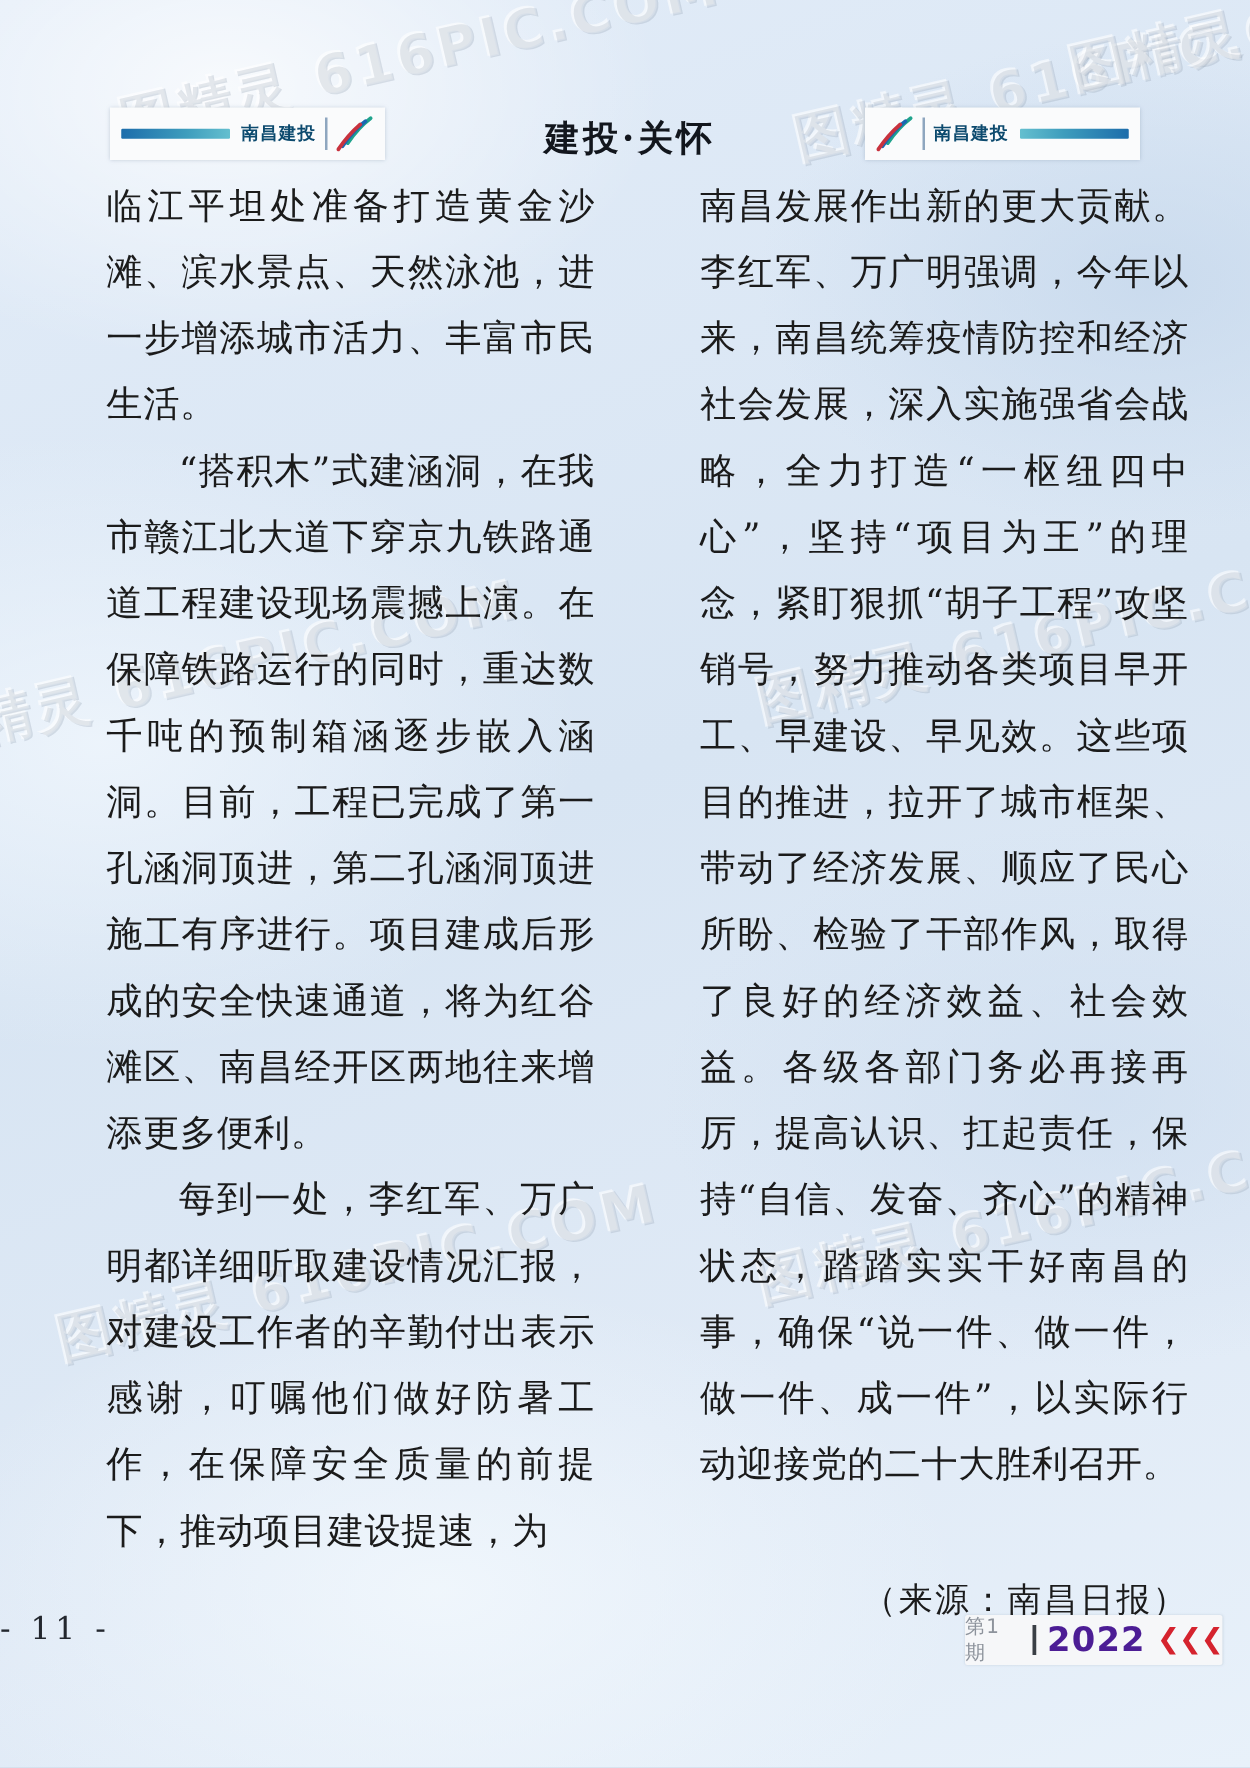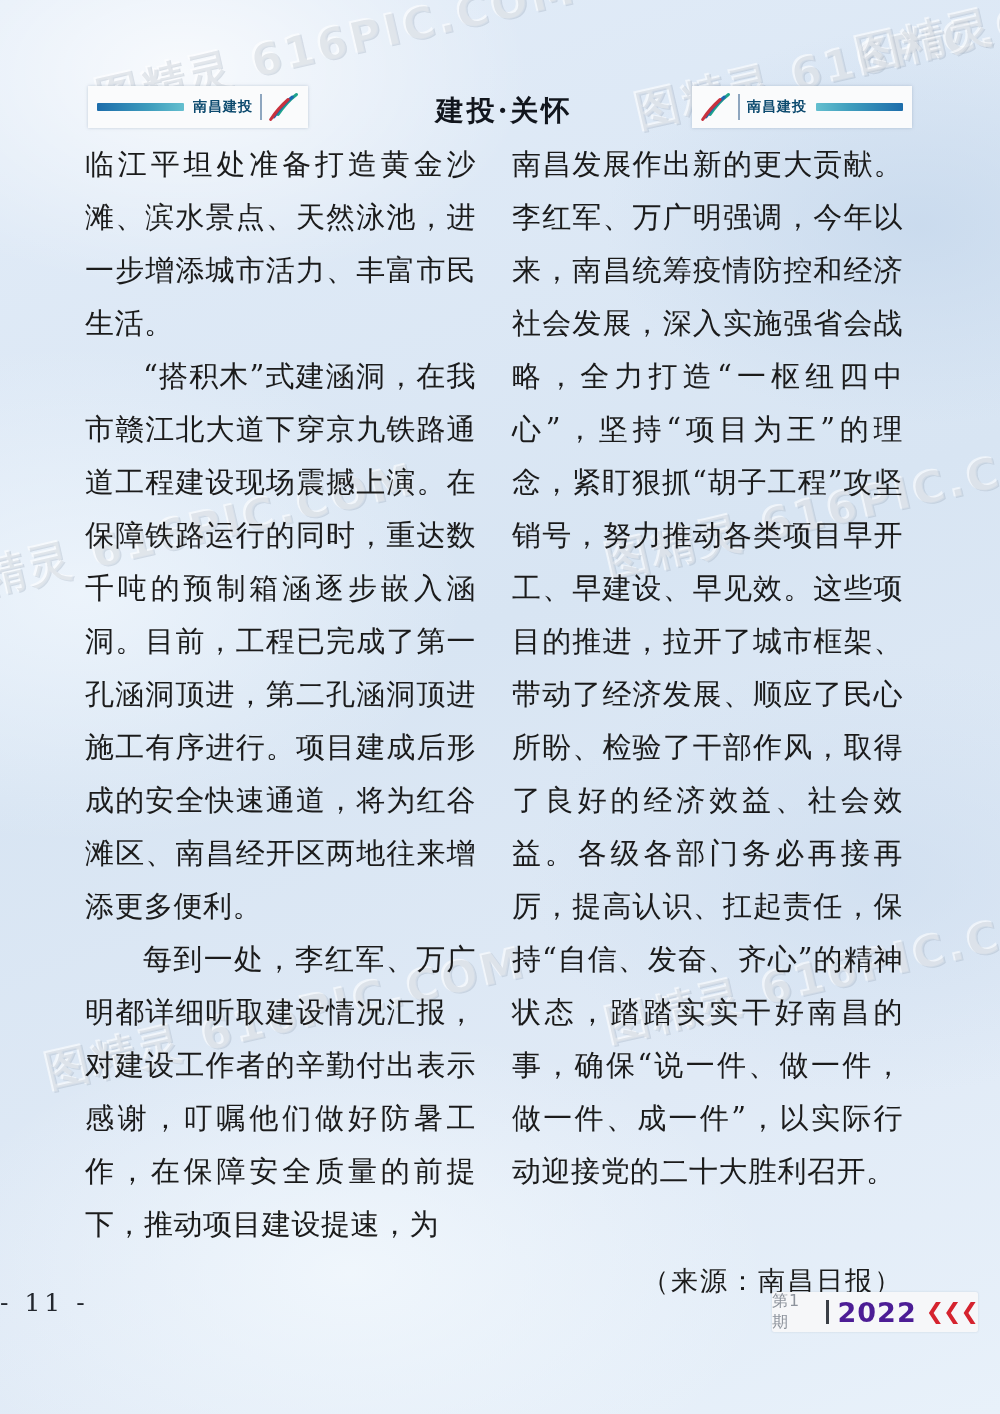--- a/index.html
+++ b/index.html
@@ -77,21 +77,21 @@
     letter-spacing: 3px;
   }
 
   
   .columns {
     position: absolute;
     top: 138px;
     left: 85px;
     width: 838px;
     display: flex;
-    gap: 36px;
+    gap: 84px;
   }
   .col {
     width: 391px;
     flex: 0 0 391px;
     font-size: 29px;
     line-height: 53px;
     color: #1b1b1b;
     text-align: justify;
     text-justify: inter-character;
     word-break: break-all;

